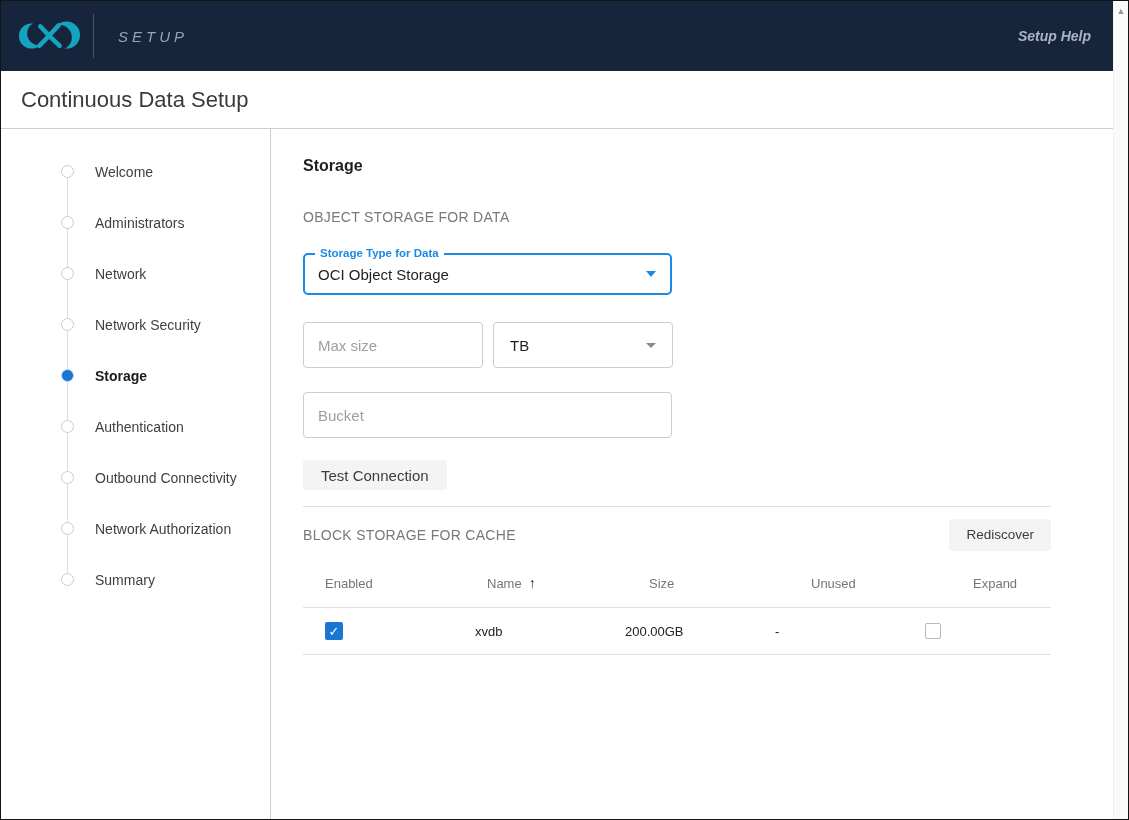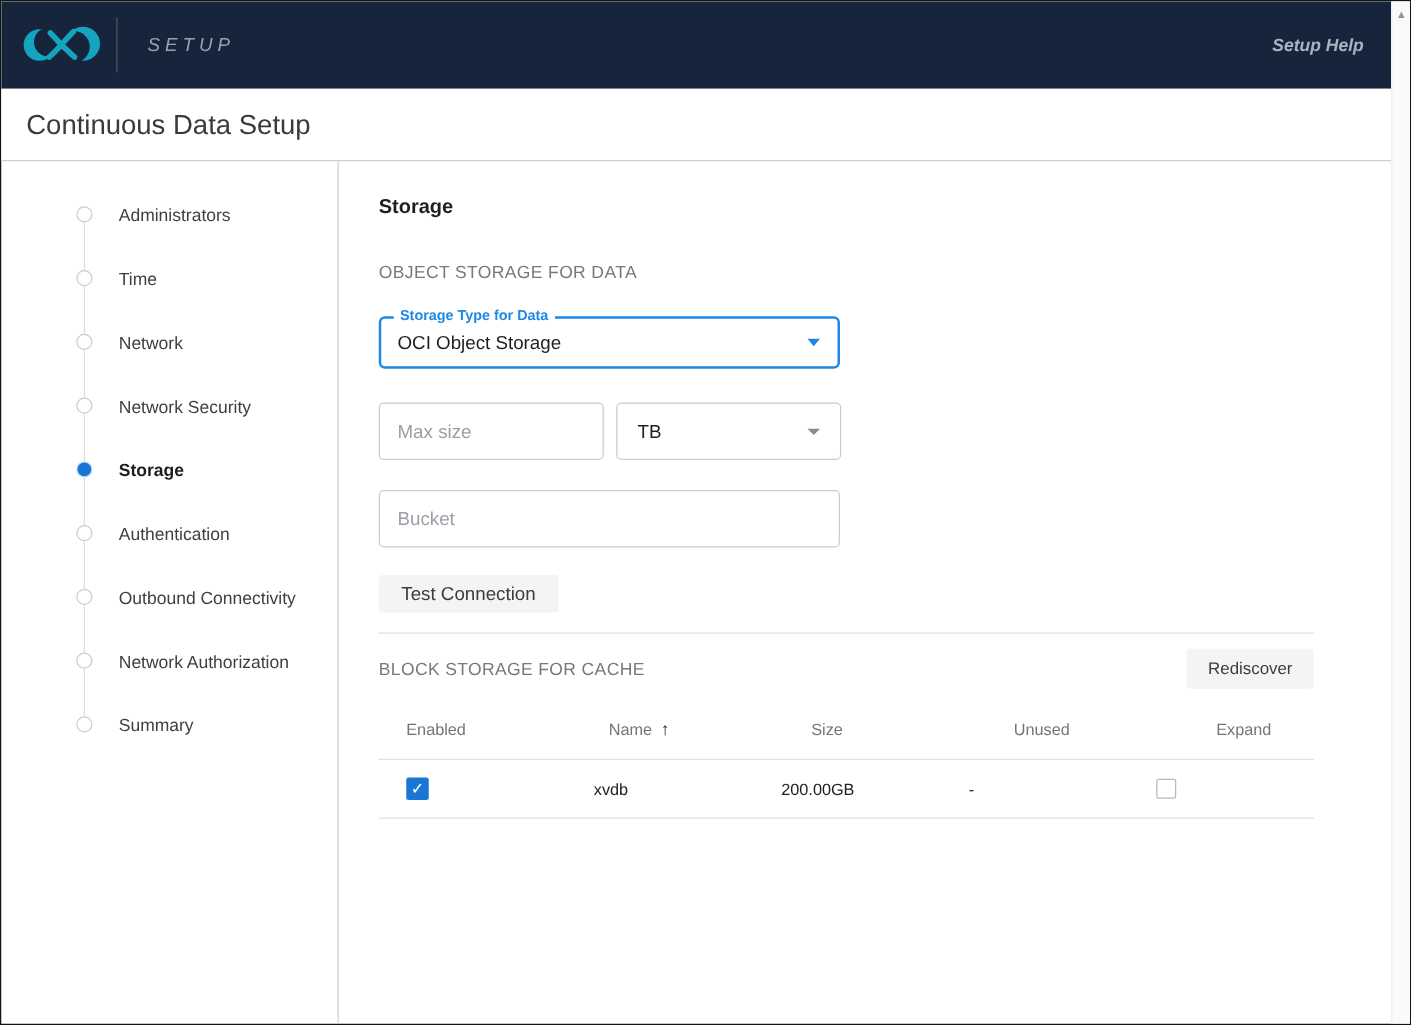--- a/index.html
+++ b/index.html
@@ -99,25 +99,25 @@
 
     <div class="titlebar">
       <h1 class="page-title">Continuous Data Setup</h1>
     </div>
 
     <div class="body">
 
       <nav class="sidebar">
         <div class="step">
           <span class="step-circle"></span>
+          <span class="step-label">Welcome</span>
+        </div>
+        <div class="step">
+          <span class="step-circle"></span>
           <span class="step-label">Administrators</span>
-        </div>
-        <div class="step">
-          <span class="step-circle"></span>
-          <span class="step-label">Time</span>
         </div>
         <div class="step">
           <span class="step-circle"></span>
           <span class="step-label">Network</span>
         </div>
         <div class="step">
           <span class="step-circle"></span>
           <span class="step-label">Network Security</span>
         </div>
         <div class="step active">

